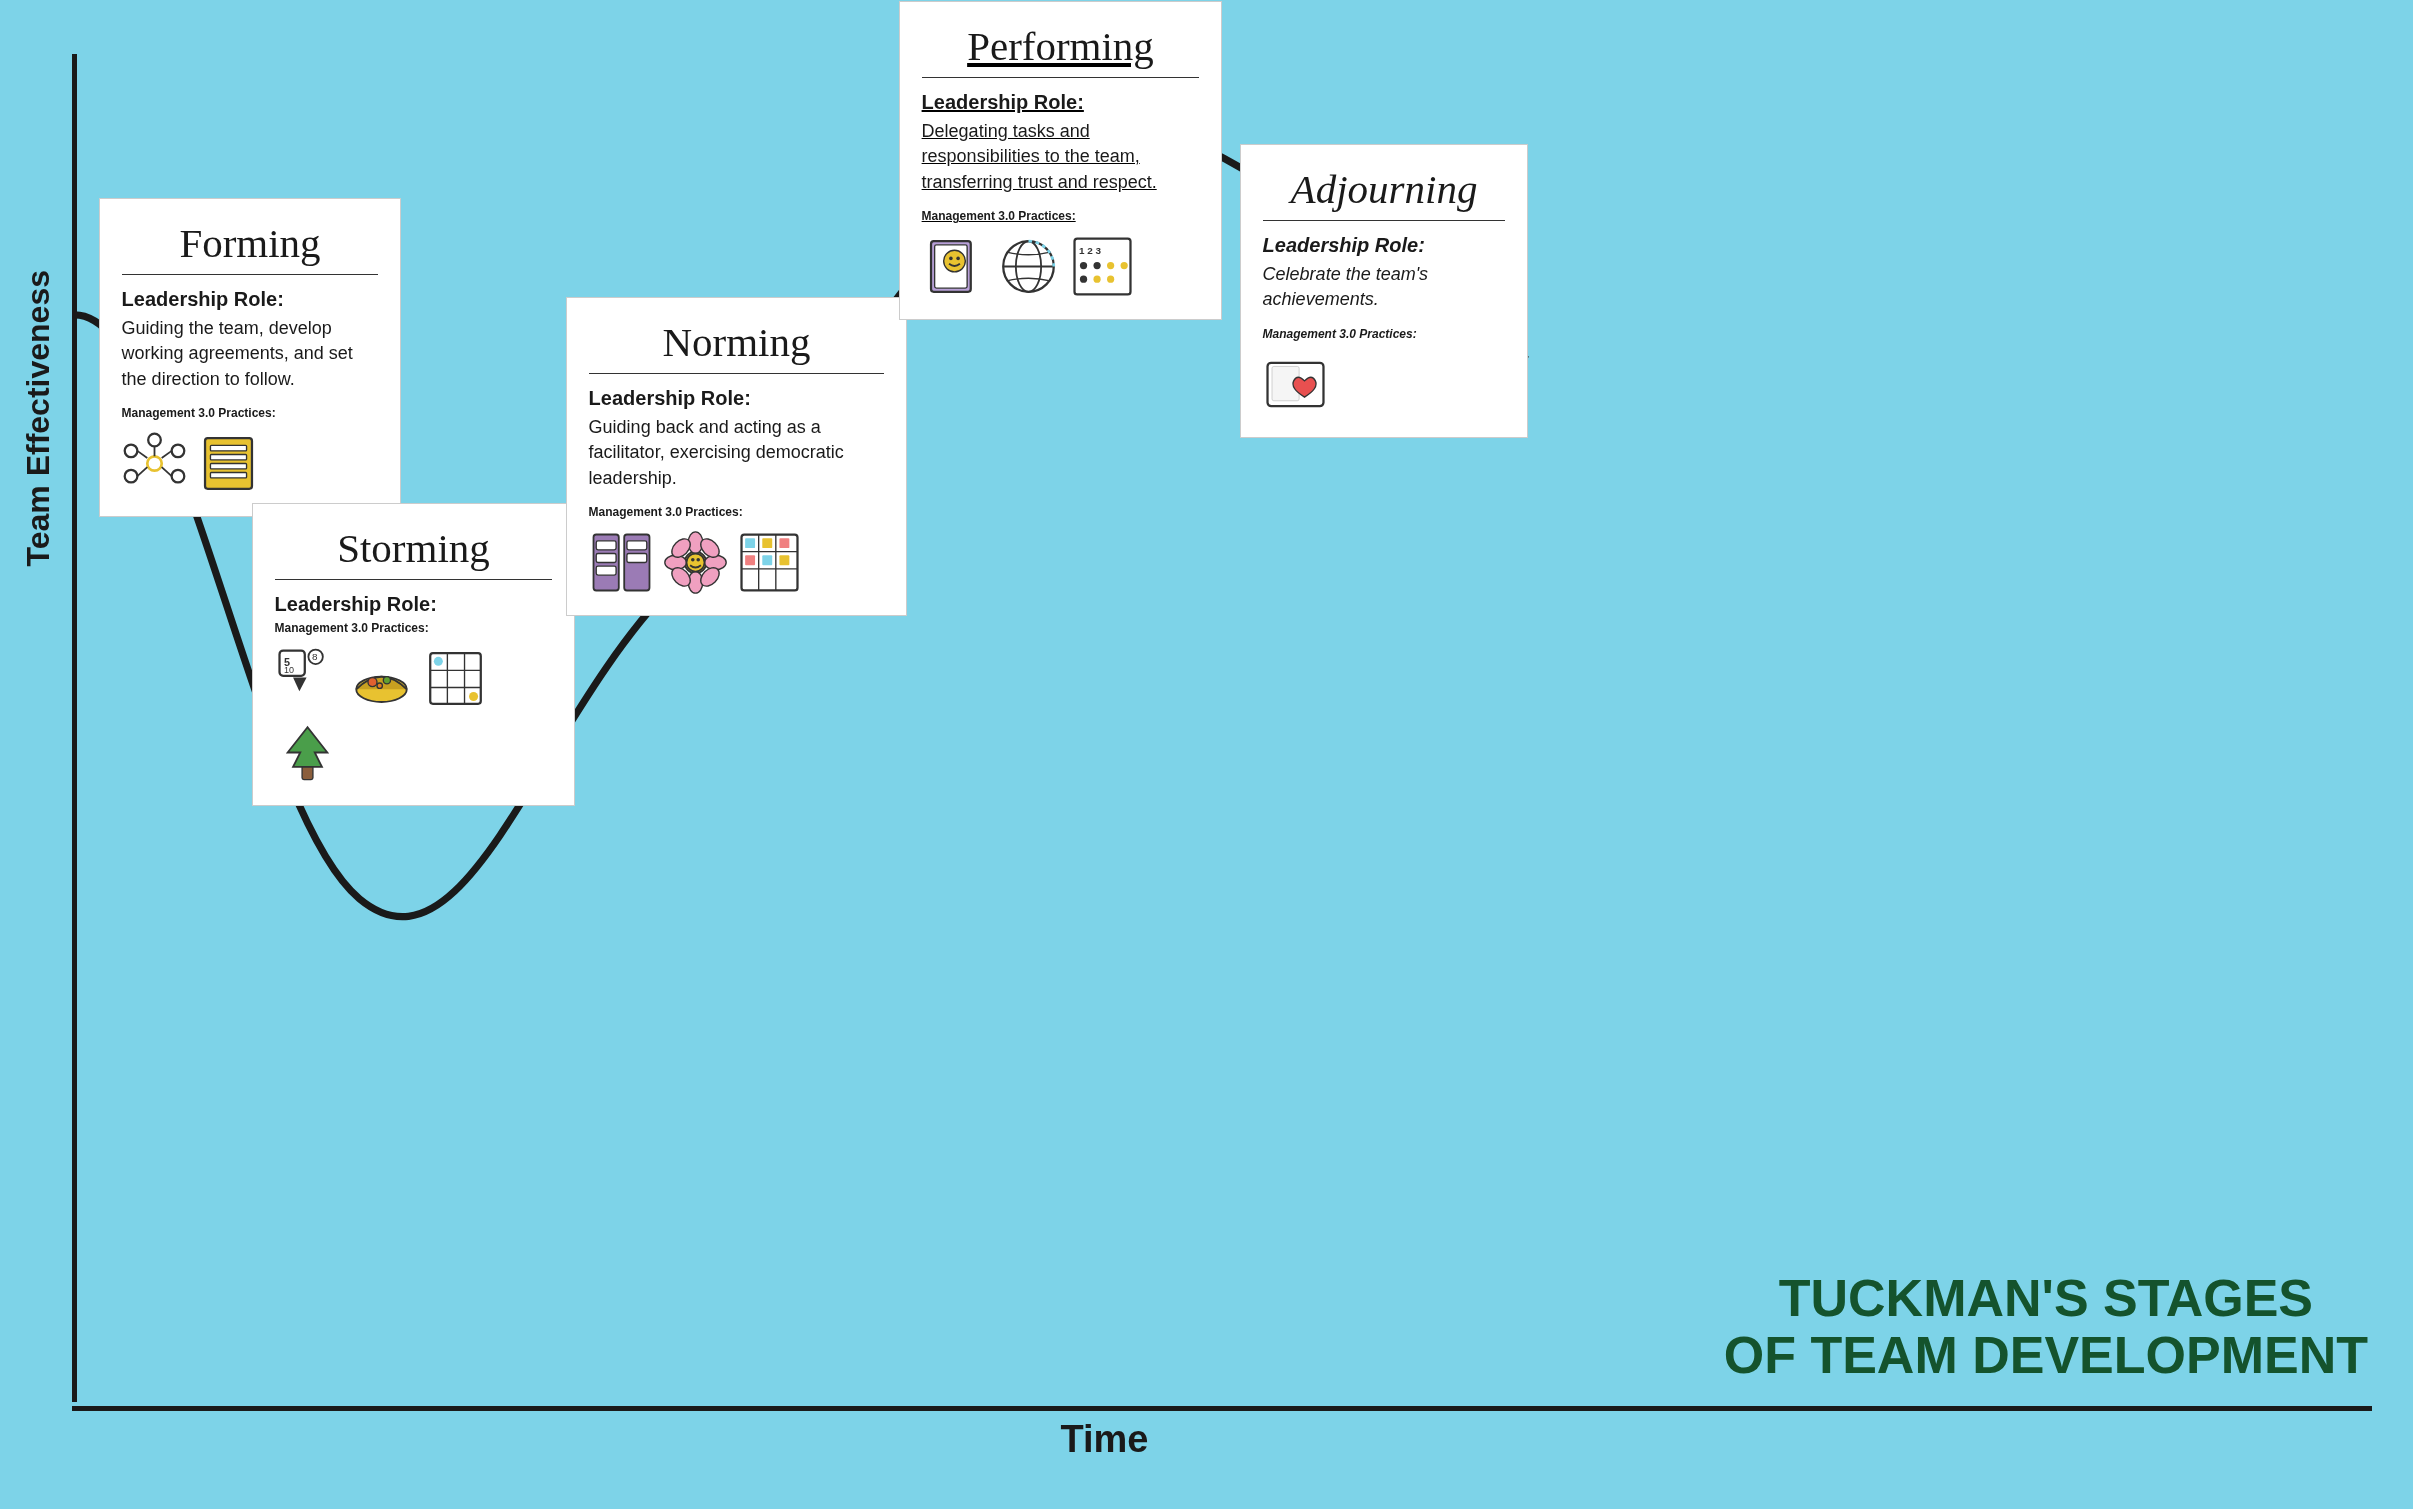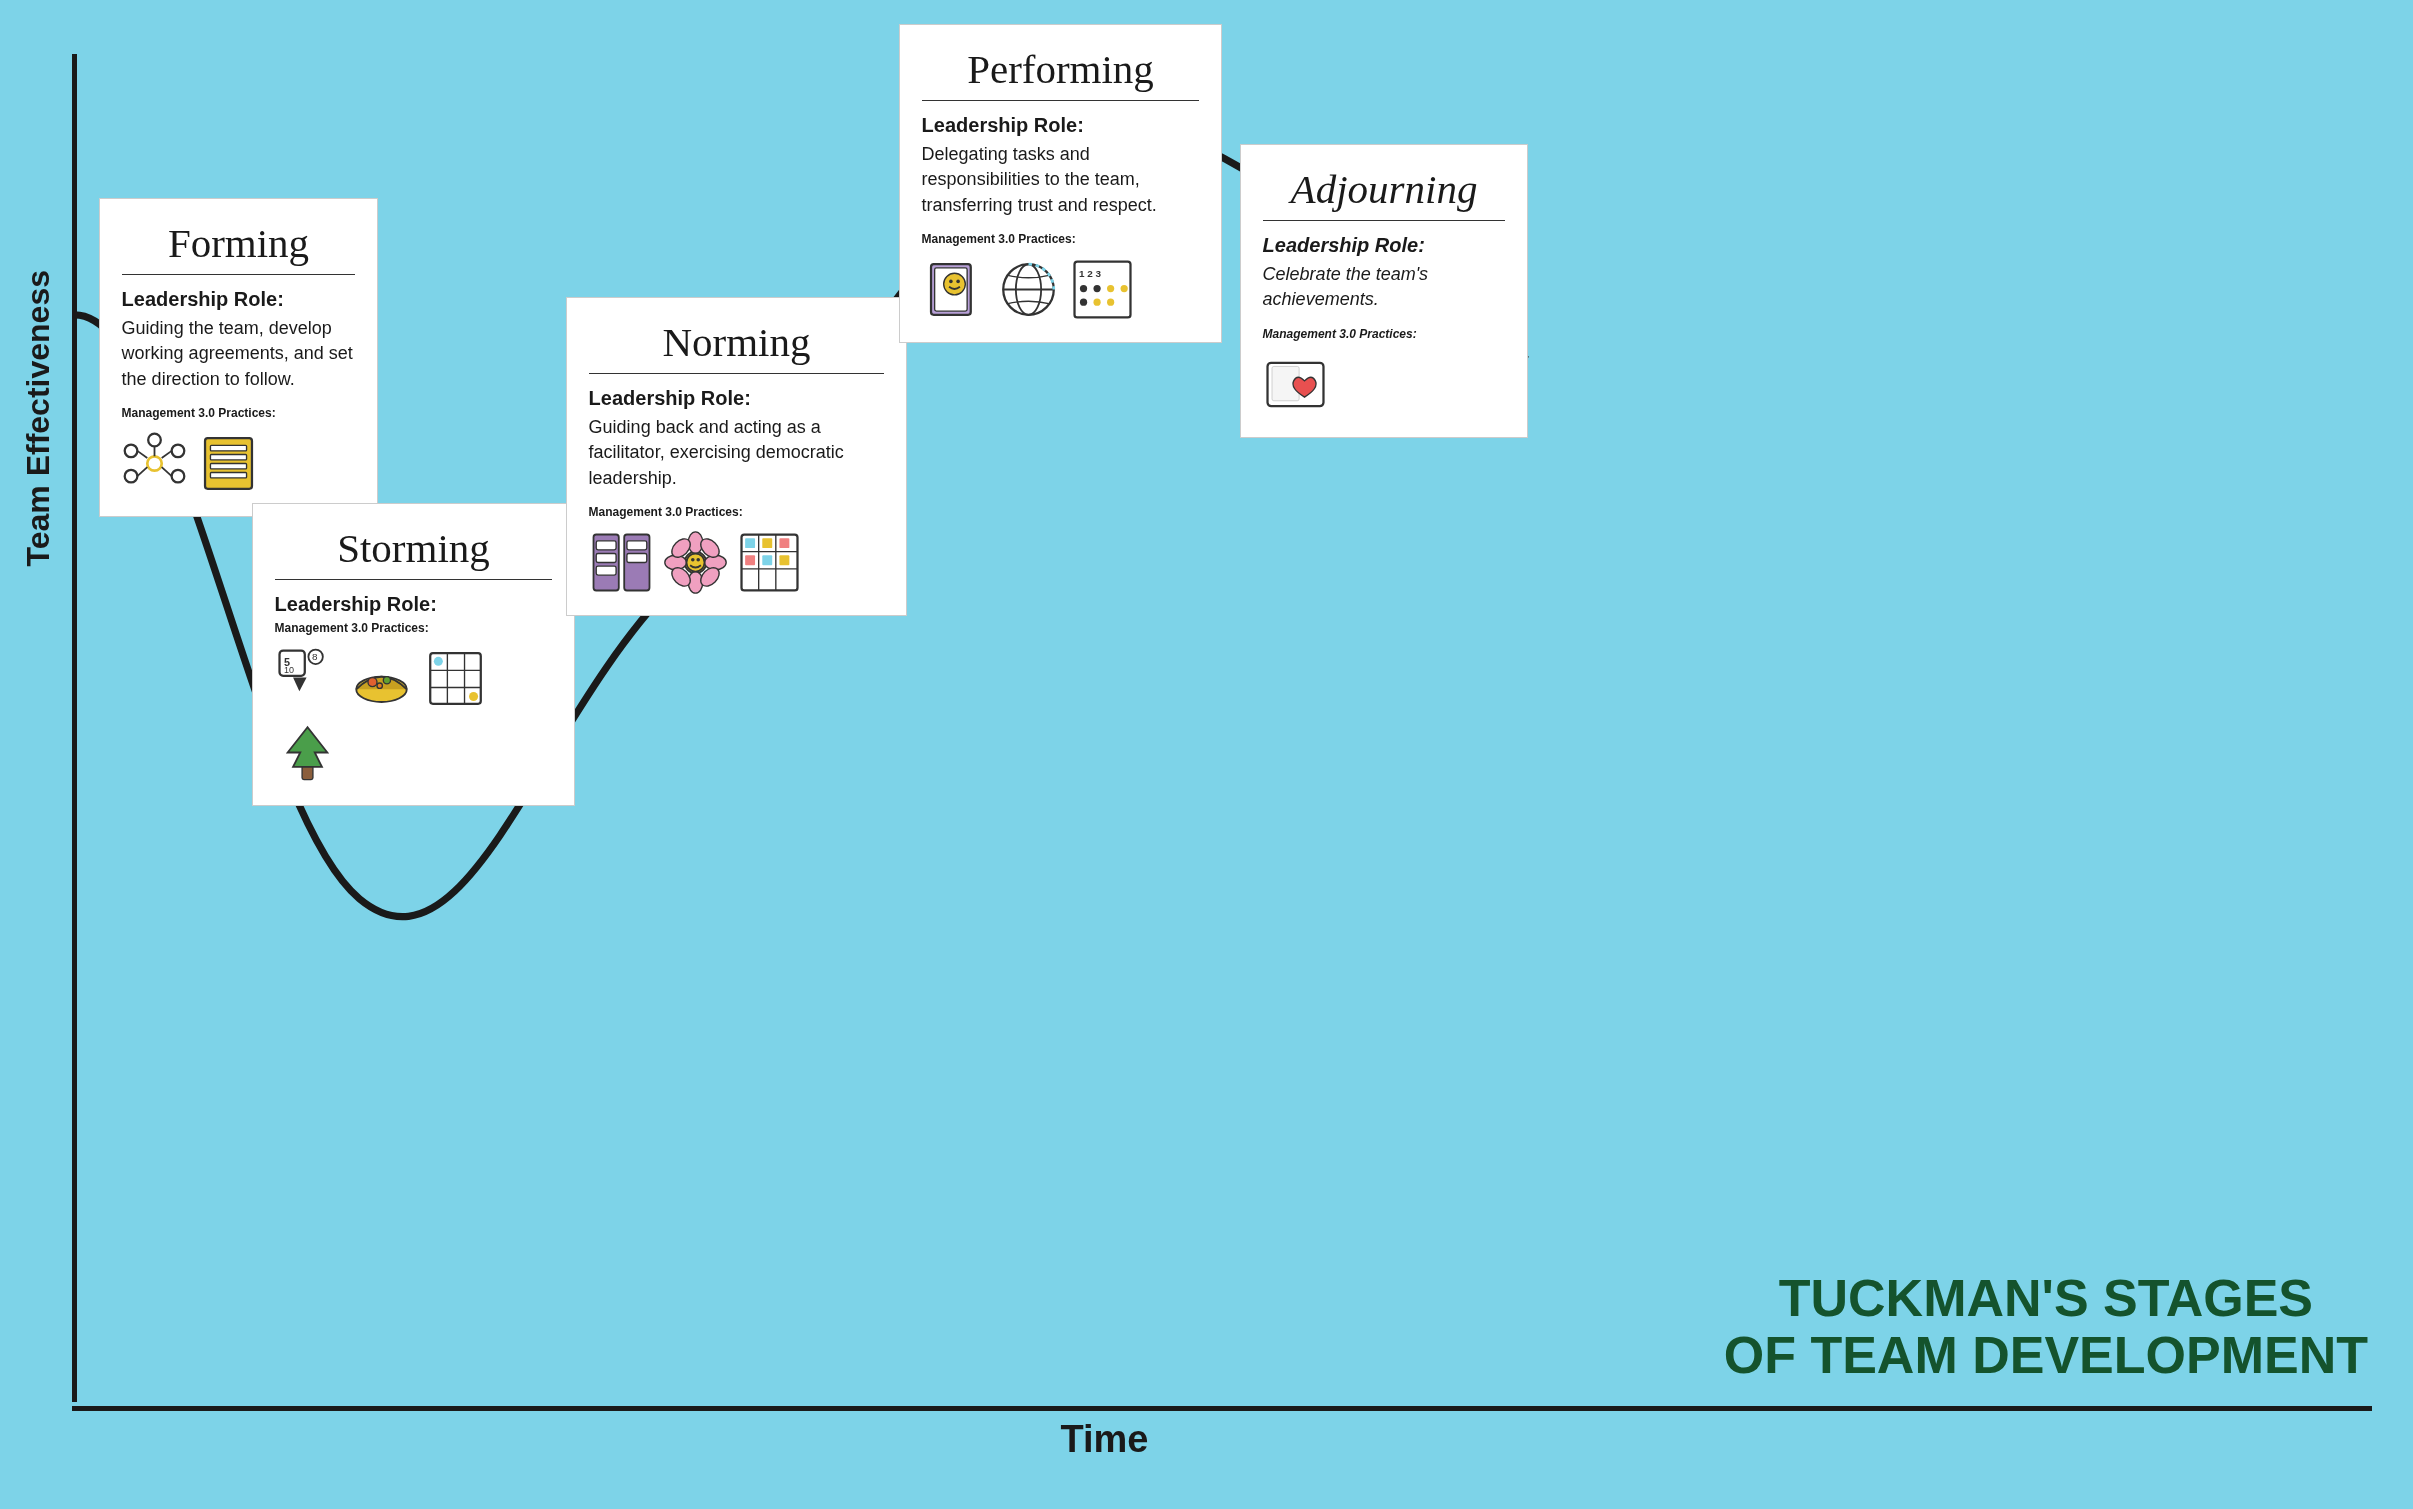--- a/index.html
+++ b/index.html
@@ -65,21 +65,21 @@
       height: 1510px;
       pointer-events: none;
     }
 
     
     .stage-card {
       position: absolute;
       background: white;
       border: 1.8px solid #ccc;
       padding: 20px 21.6px 20px 21.6px;
-      width: 279px;
+      width: 302px;
     }
 
     .stage-card.wide {
       width: 323px;
     }
 
     .stage-card.wider {
       width: 341px;
     }
 
@@ -158,21 +158,22 @@
       top: 503px;
     }
 
     #norming-card {
       left: 566px;
       top: 297px;
     }
 
     #performing-card {
       left: 899px;
-      top: 24px;
+      top: 1px;
+      text-decoration: underline;
     }
 
     #adjourning-card {
       left: 1240px;
       top: 144px;
       width: 288px;
       font-style: italic;
     }
   </style>
 </head>

